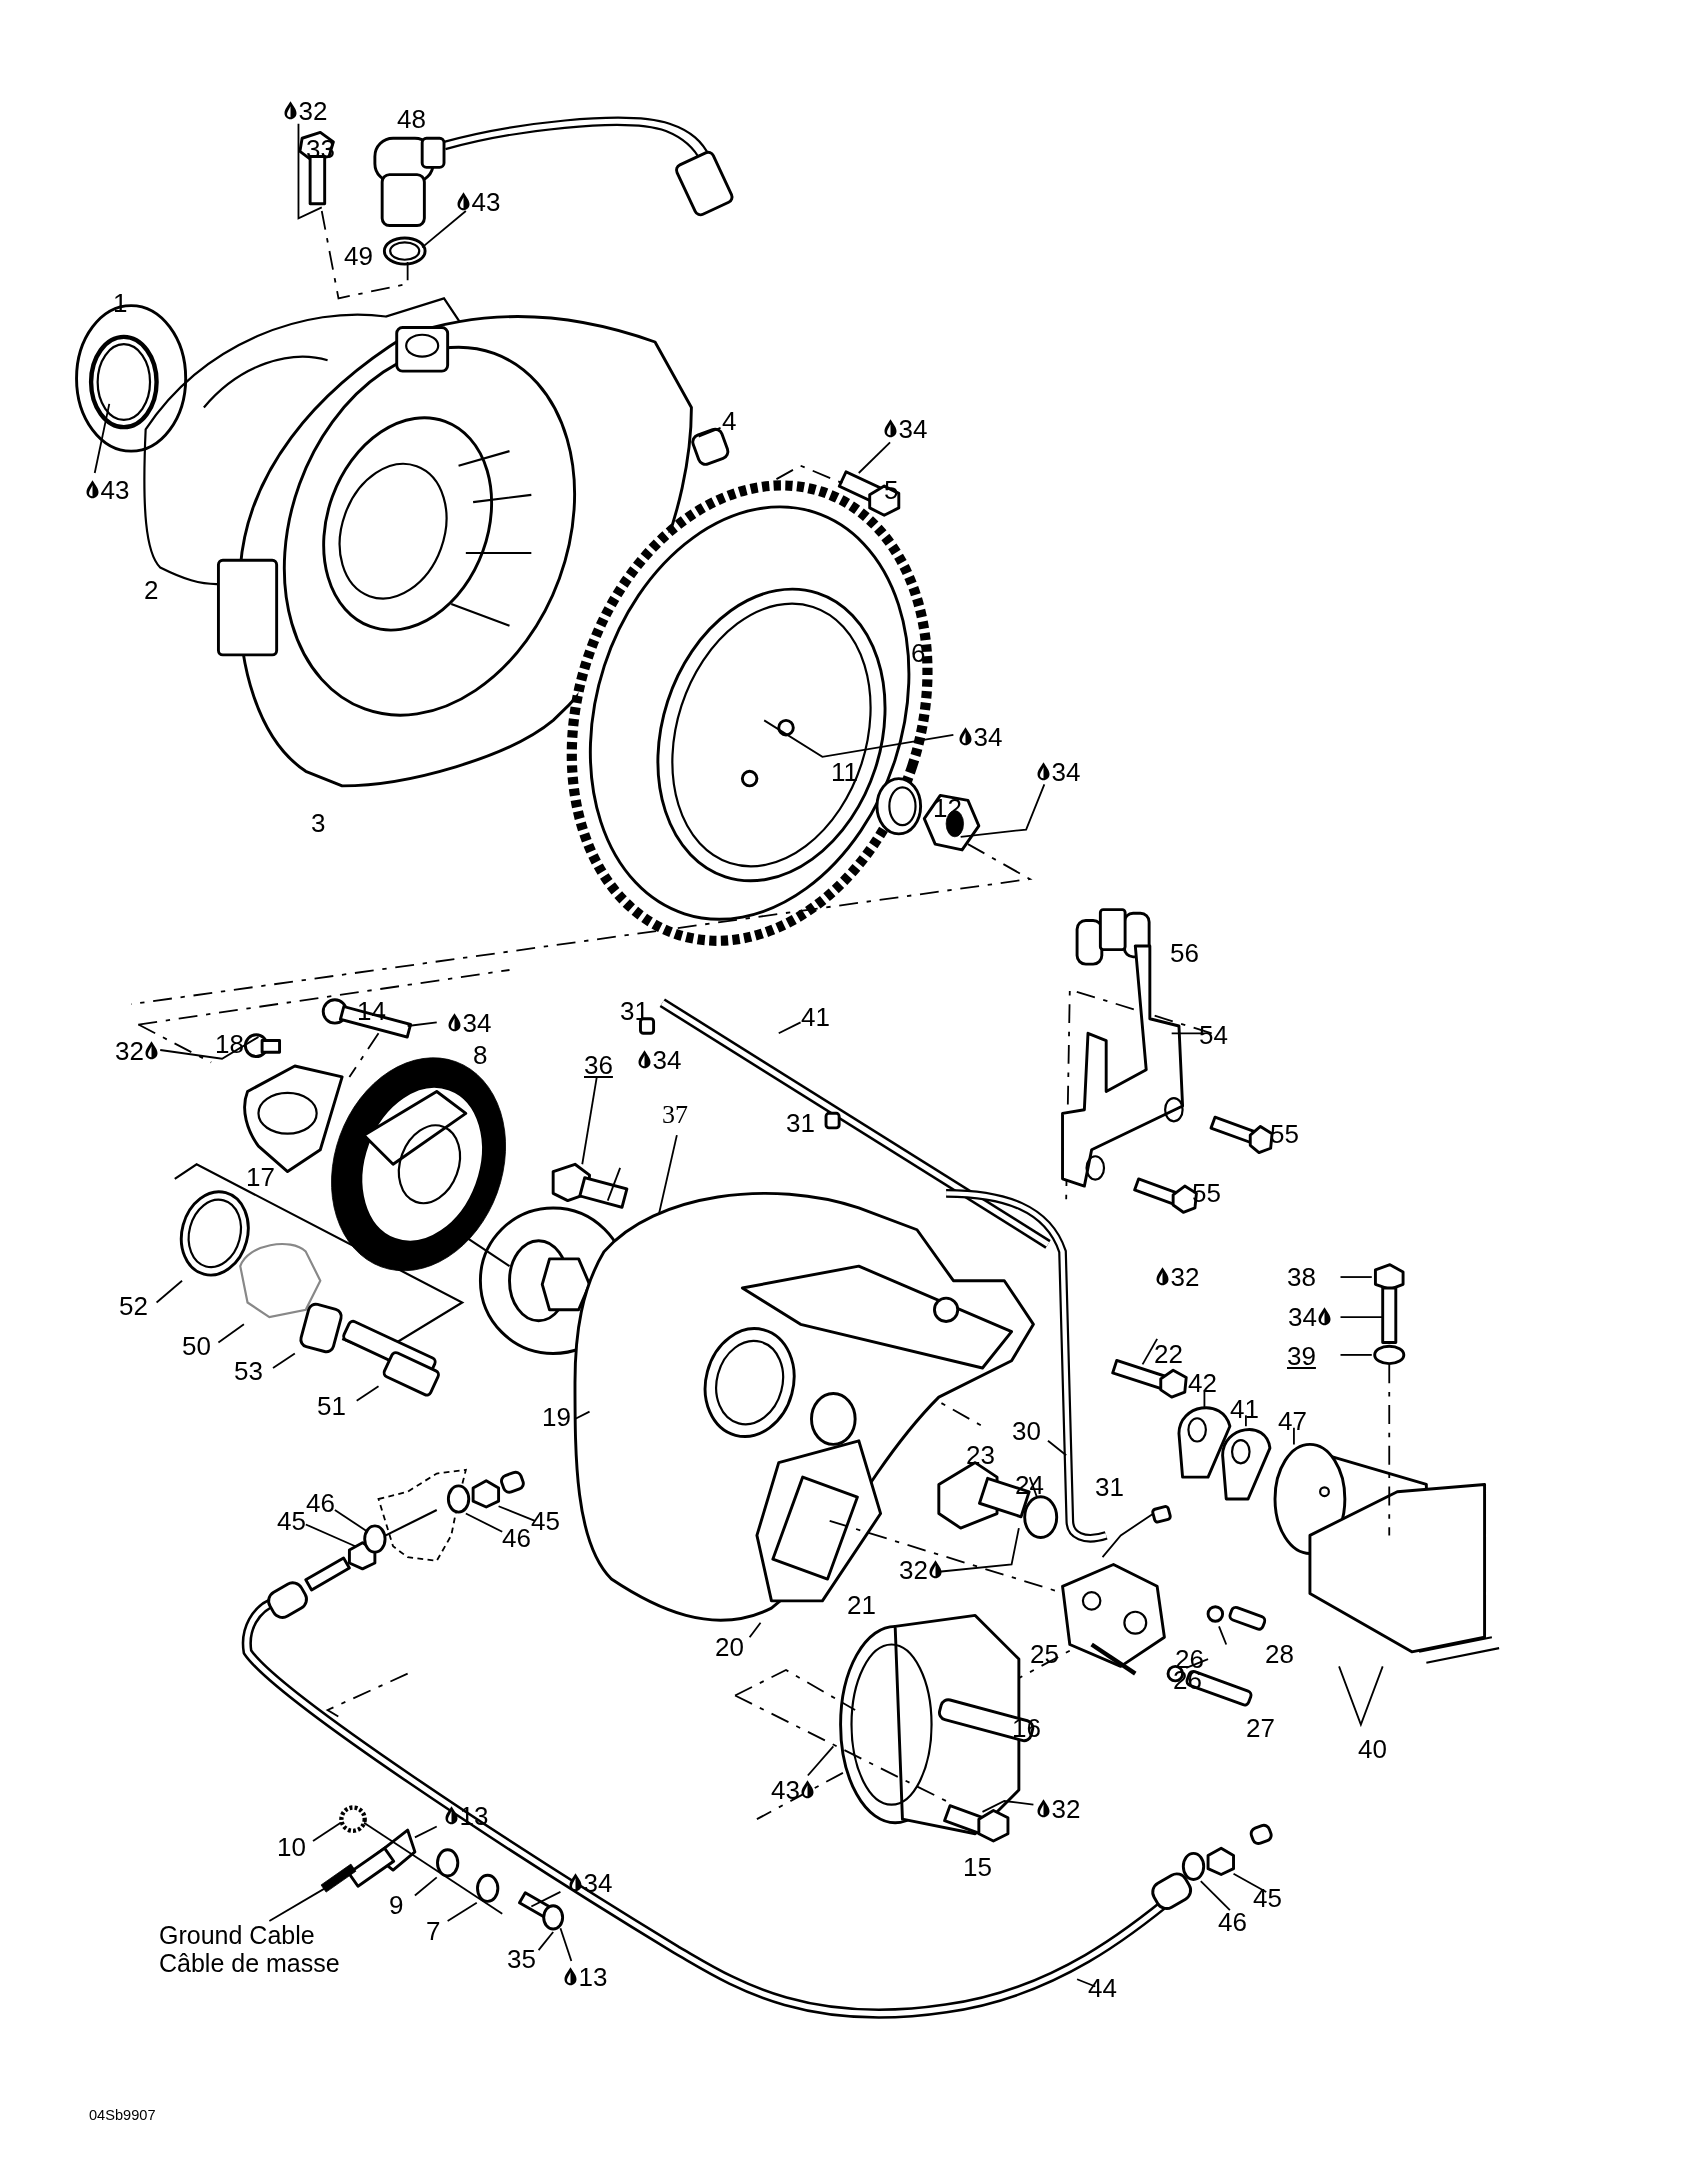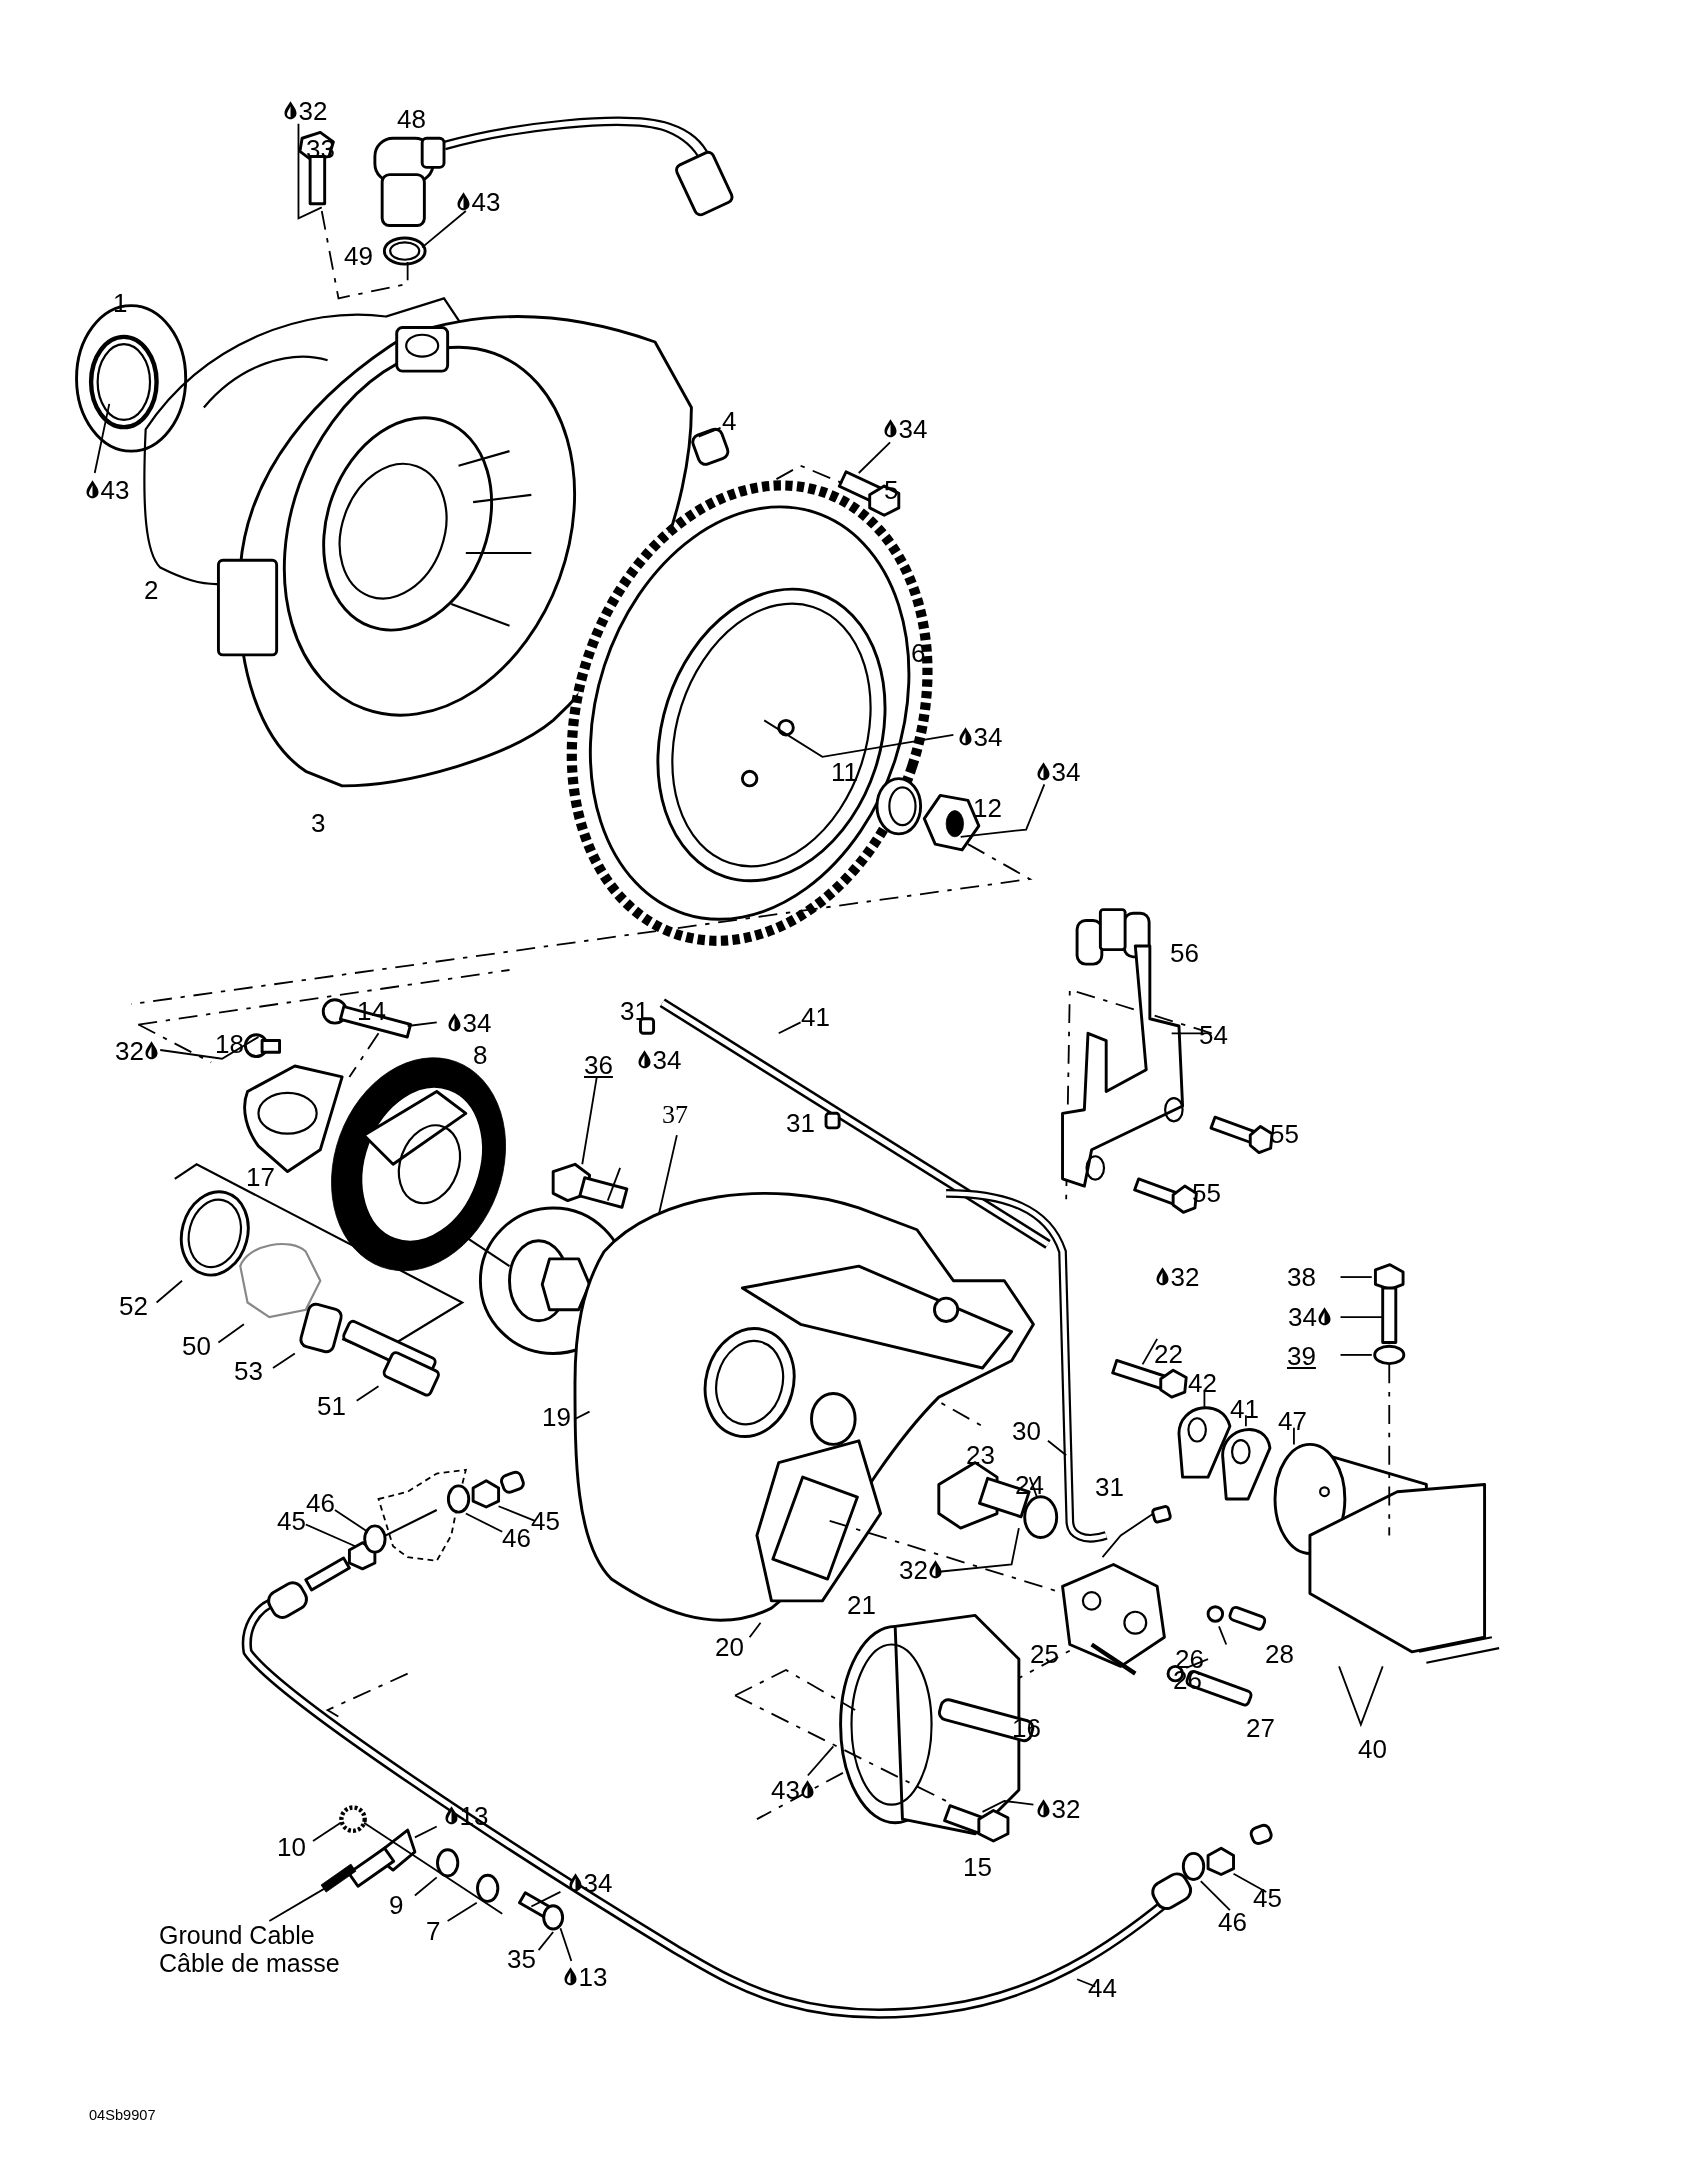--- a/index.html
+++ b/index.html
@@ -395,21 +395,21 @@
       <div class="lbl" style="left: 831px; top: 759px; text-align: right;">
         <span>11</span>
       </div>
       <div class="lbl" style="left: 1037px; top: 759px;">
         <span><svg class="dropi" viewBox="-13 -20 26 40">
             <path d="M0,-18 C6,-8 12,-2 12,6 C12,13 6,18 0,18 C-6,18 -12,13 -12,6 C-12,-2 -6,-8 0,-18 Z" fill="#000"></path>
             <path d="M0,-8 C-4,0 -7,4 -7,8 C-7,12 -4,14 0,14 Z" fill="#fff"></path>
           </svg></span>
         <span>34</span>
       </div>
-      <div class="lbl" style="left: 933px; top: 795px; margin-left: 40px;">
+      <div class="lbl" style="left: 933px; top: 795px;">
         <span>12</span>
       </div>
       <div class="lbl" style="left: 311px; top: 810px;">
         <span>3</span>
       </div>
       <div class="lbl" style="left: 1170px; top: 940px;">
         <span>56</span>
       </div>
       <div class="lbl" style="left: 357px; top: 998px;">
         <span>14</span>

